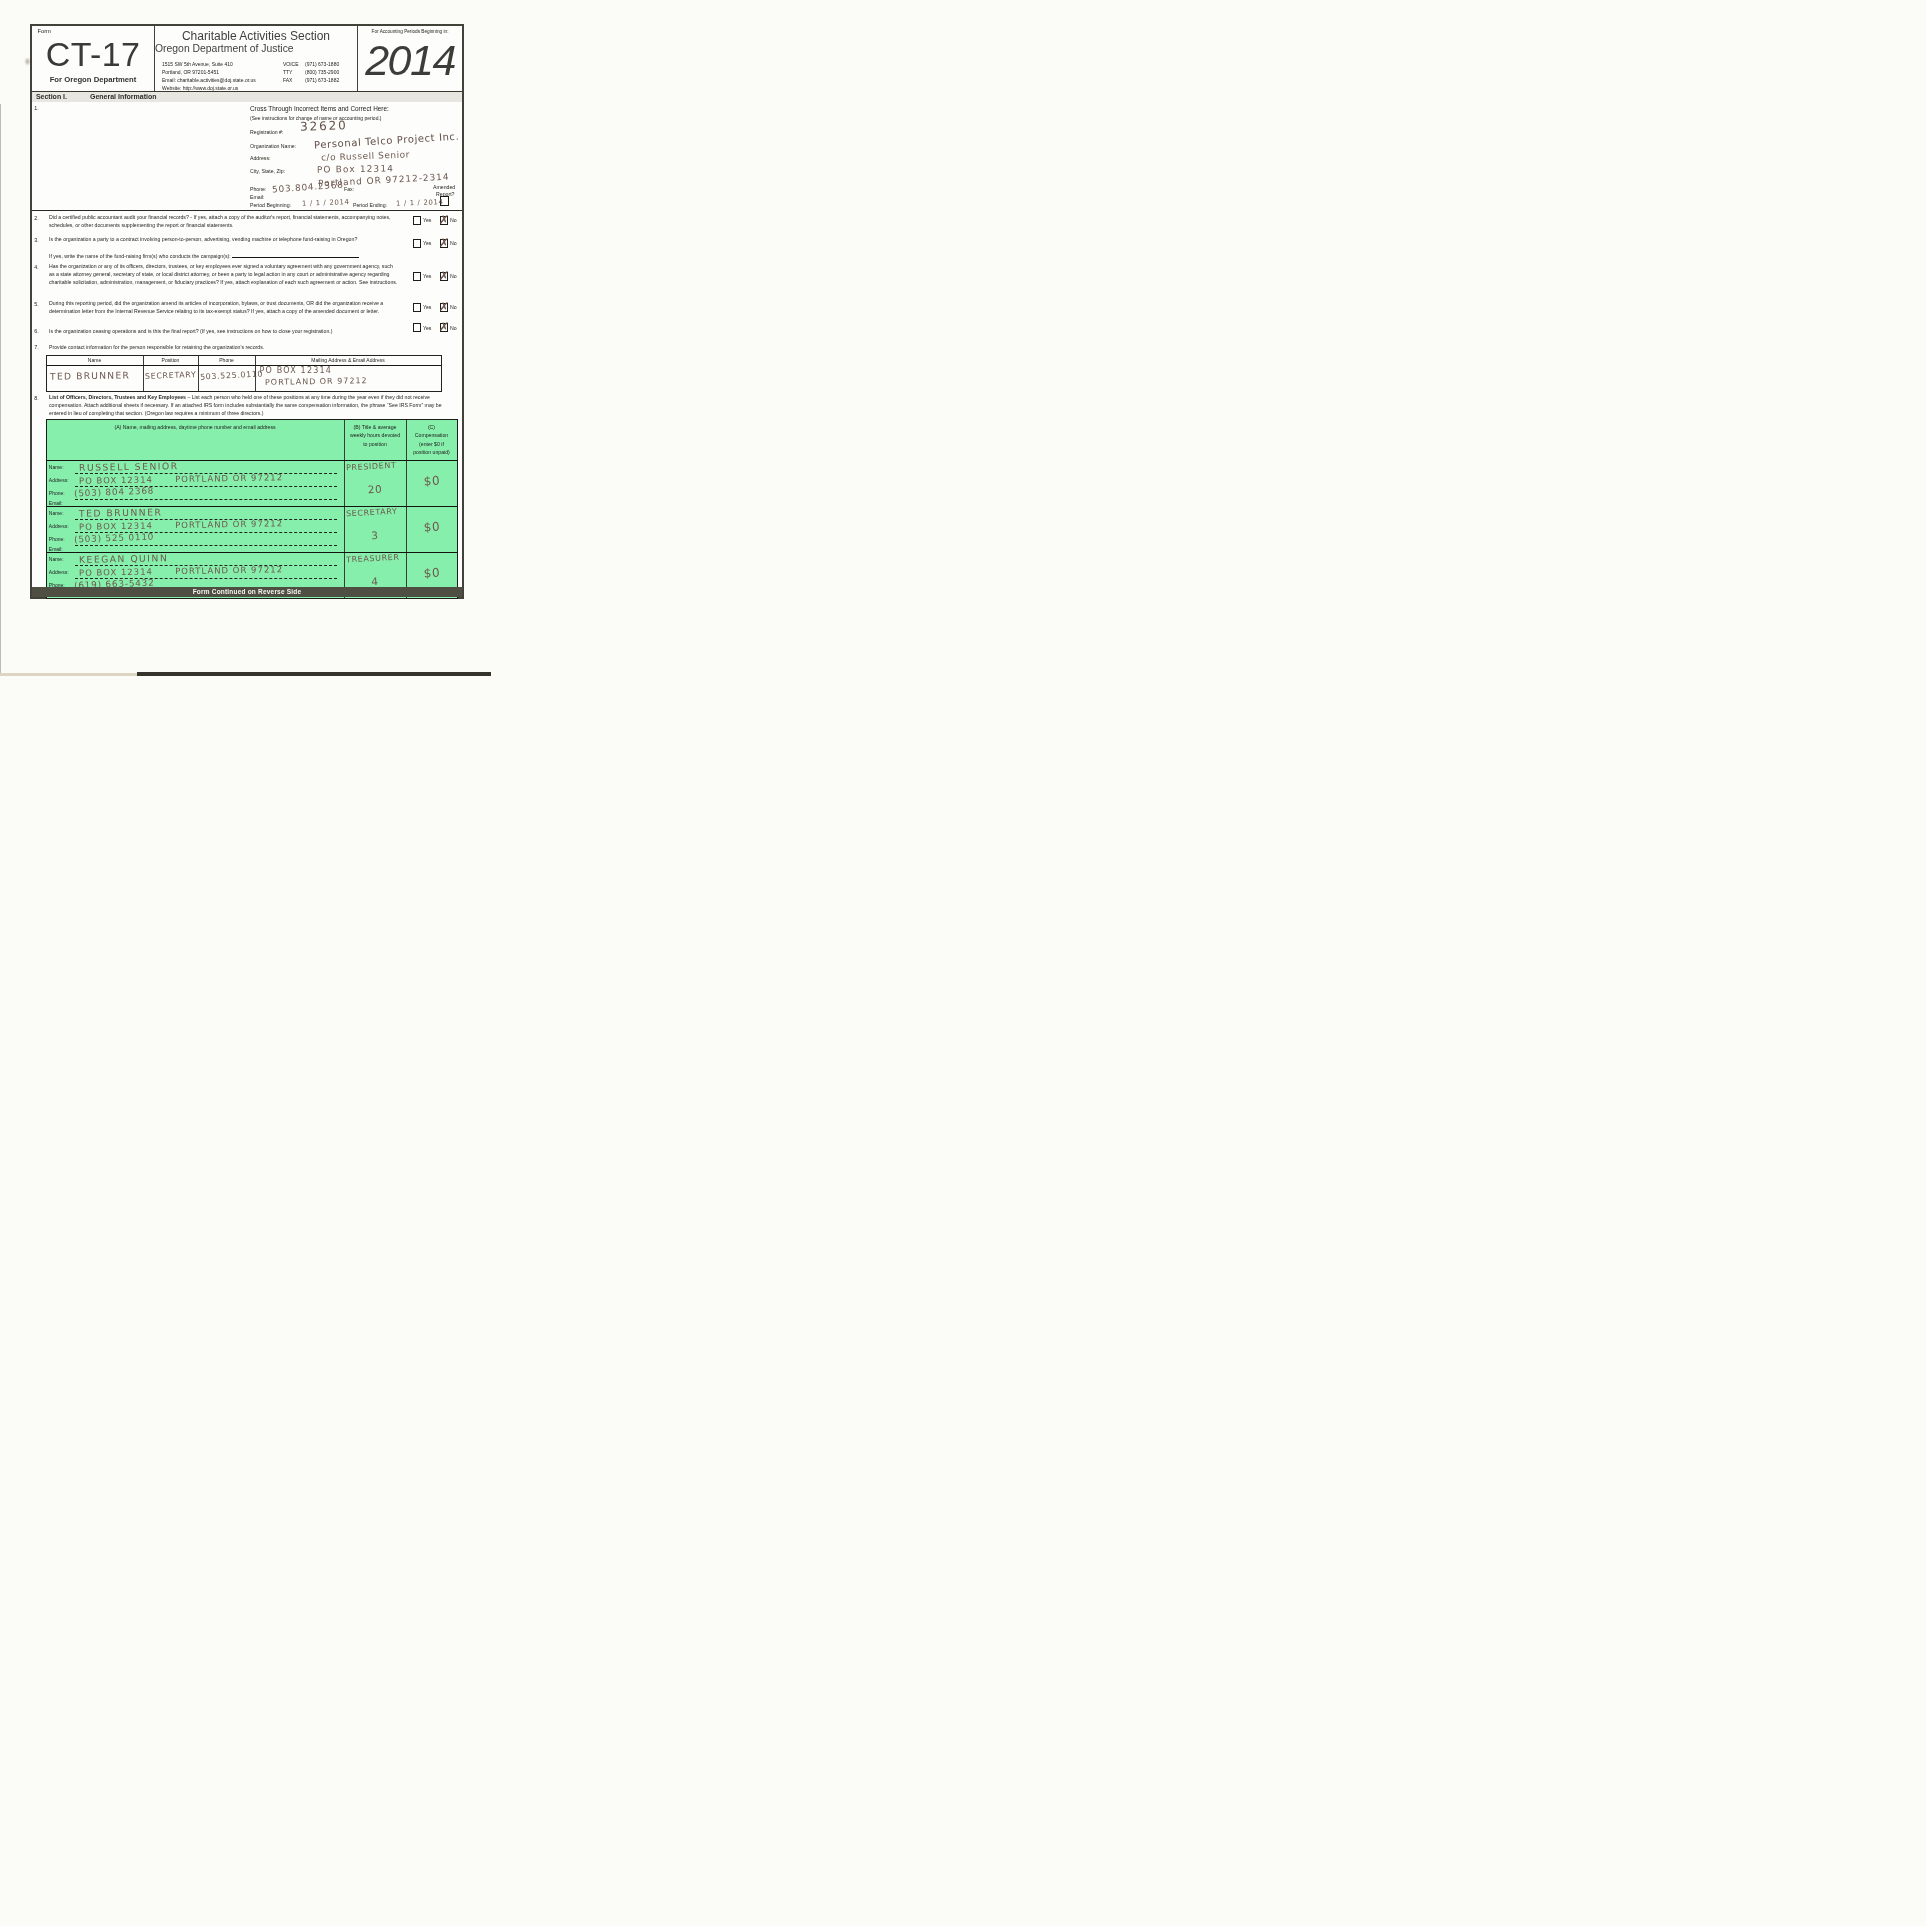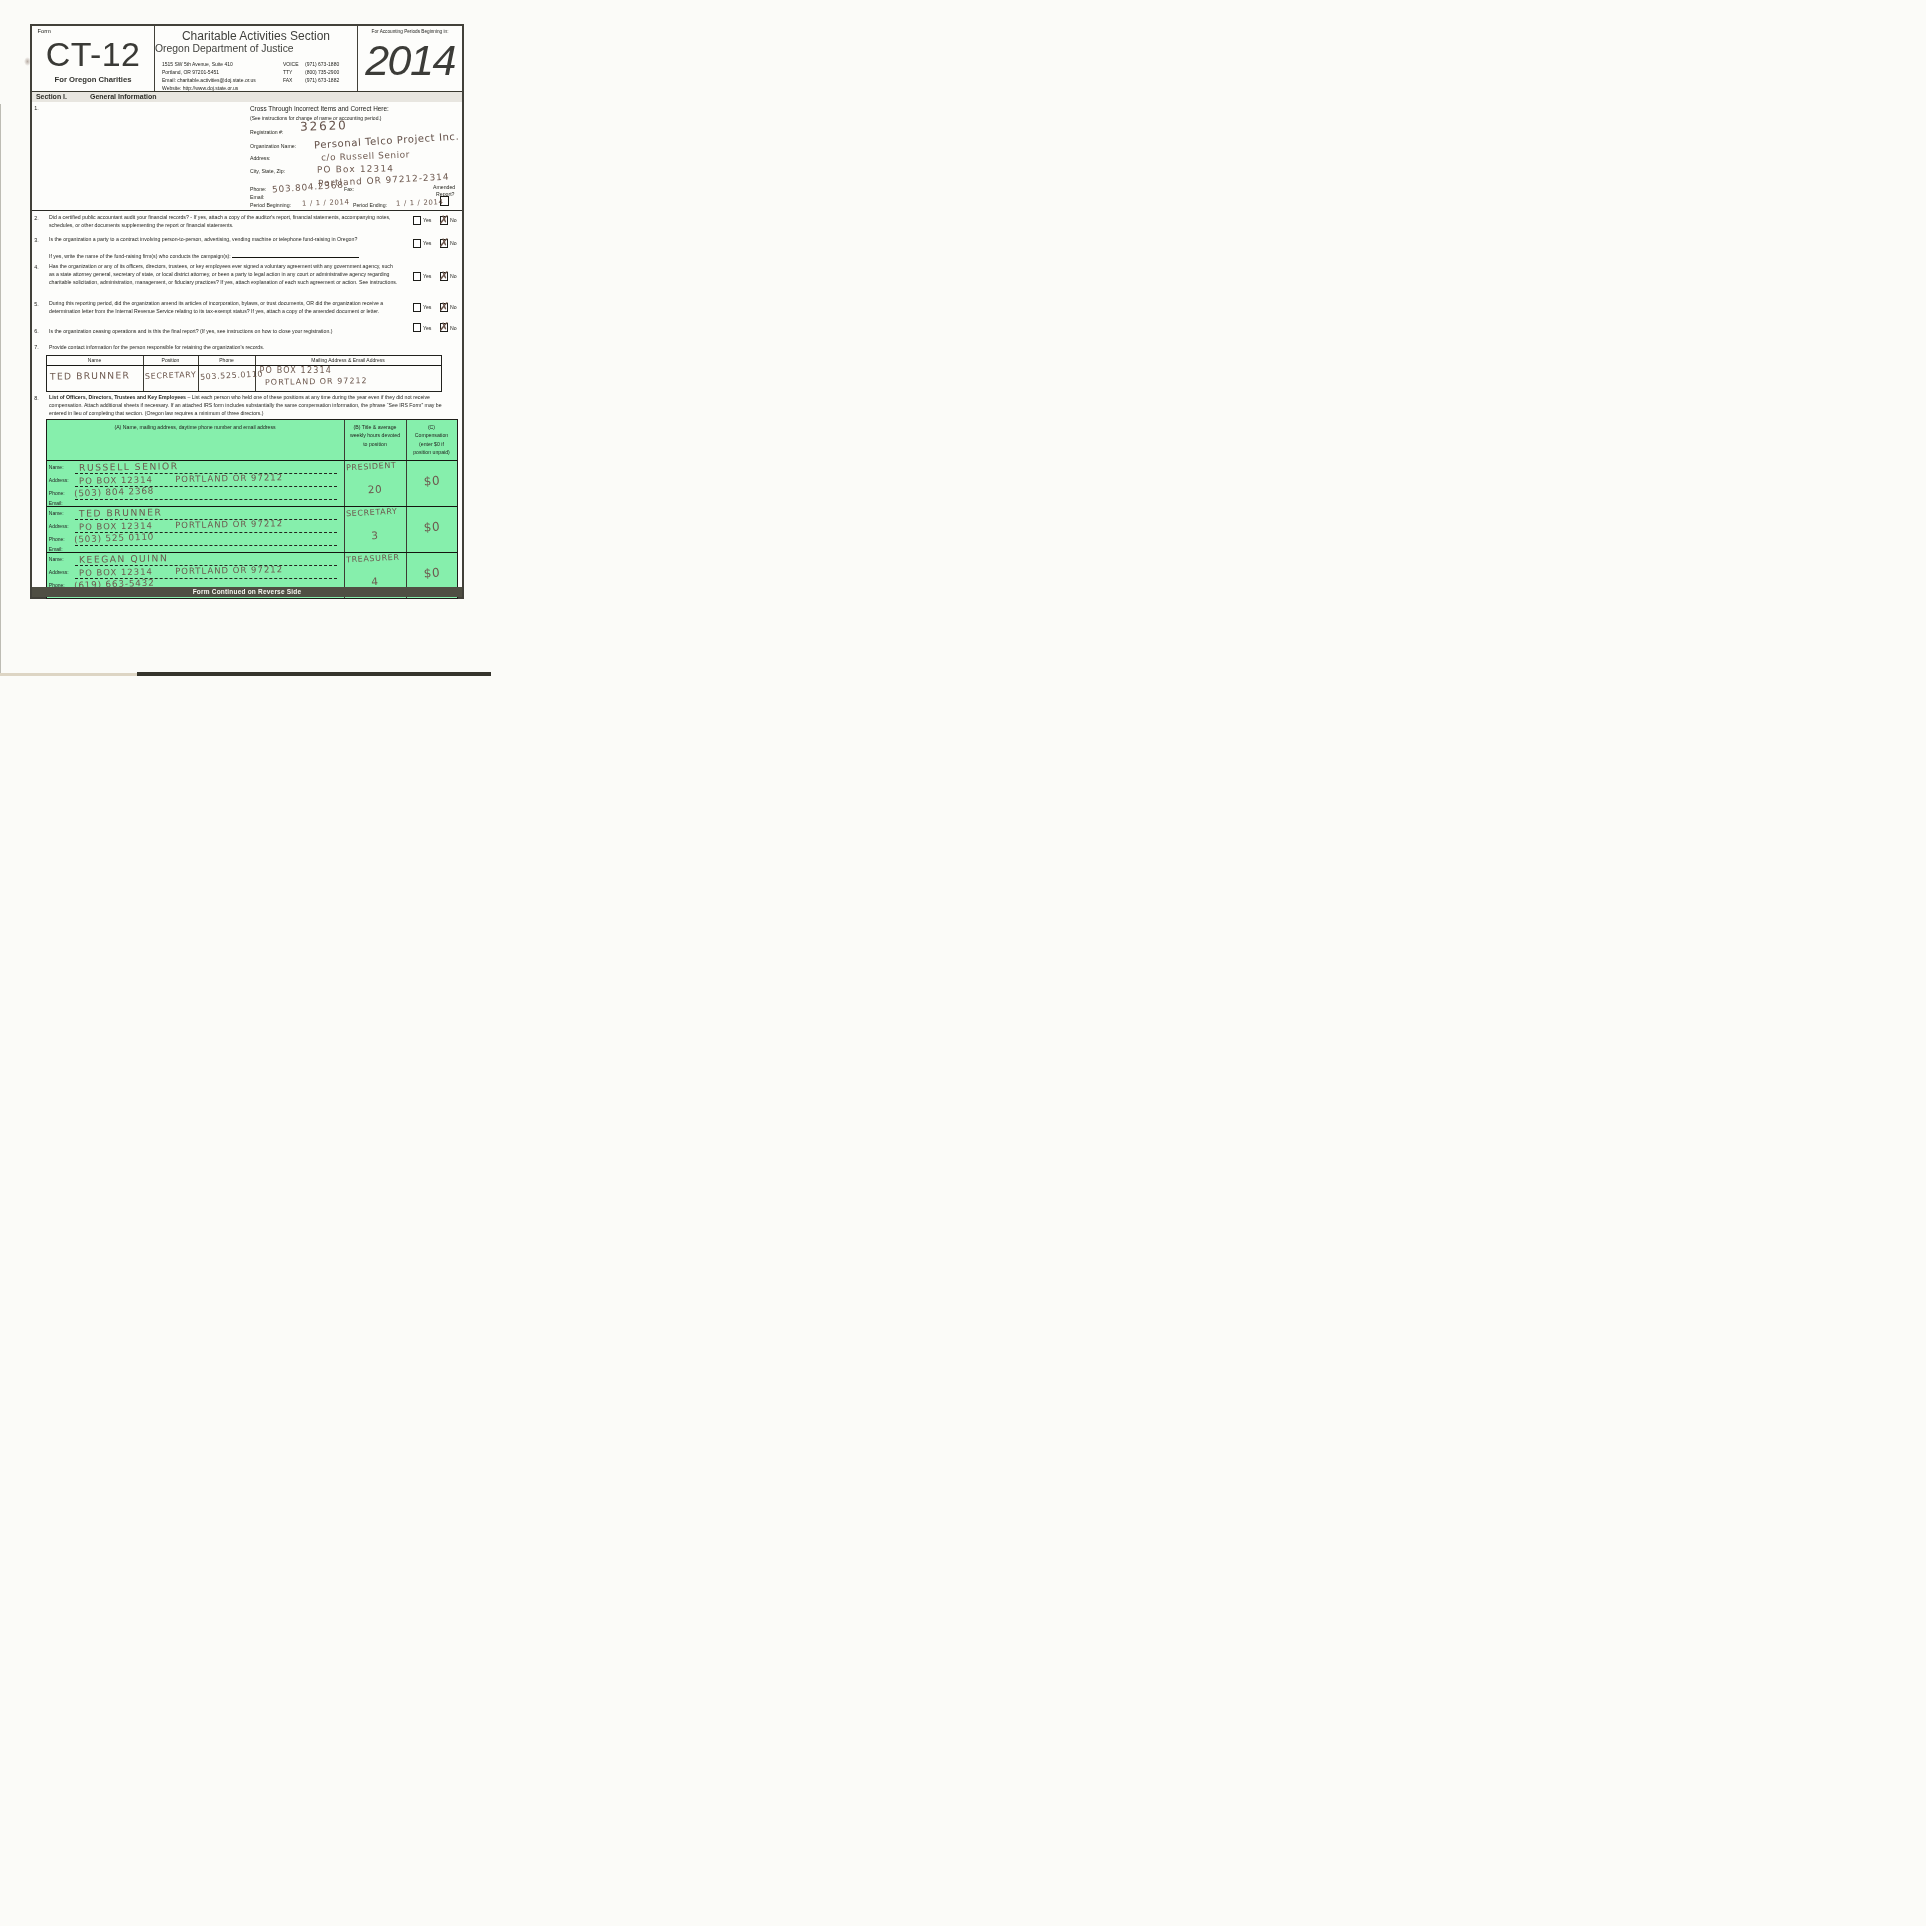--- a/index.html
+++ b/index.html
@@ -60,22 +60,22 @@
 <div class="smudge" style="left:57px;top:49px;width:6.2px;height:10px;background:radial-gradient(#cfc7c0,transparent 70%);"></div>
 <div class="edge-left"></div>
 <div class="strip-dark"></div>
 <div class="strip-beige"></div>
 
 <div class="form-box">
 <div class="form-inner">
 
   <div class="hdr-cell" style="left:0;width:122px;">
     <div class="abs" style="left:5.4px;top:2.3px;font-size:5.8px;">Form</div>
-    <div class="abs big-ct" style="left:0;top:9.2px;width:122px;text-align:center;">CT-12</div>
-    <div class="abs" style="left:0;top:49px;width:122px;text-align:center;font-size:7.7px;font-weight:bold;color:#33332f;">For Oregon Charities</div>
+    <div class="abs big-ct" style="left:0;top:9.2px;width:122px;text-align:center;">CT-17</div>
+    <div class="abs" style="left:0;top:49px;width:122px;text-align:center;font-size:7.7px;font-weight:bold;color:#33332f;">For Oregon Department</div>
   </div>
   <div class="hdr-line" style="left:122px;"></div>
 
   <div class="hdr-cell" style="left:123px;width:202px;">
     <div class="abs" style="left:0;top:3.1px;width:202px;text-align:center;font-size:12px;color:#3f3f3b;">Charitable Activities Section</div>
     <div class="abs" style="left:0;top:17px;width:202px;text-align:left;font-size:10.4px;color:#3f3f3b;">Oregon Department of Justice</div>
     <div class="abs" style="left:7px;top:35px;font-size:5px;">1515 SW 5th Avenue, Suite 410</div>
     <div class="abs" style="left:7px;top:43px;font-size:5px;">Portland, OR 97201-5451</div>
     <div class="abs" style="left:7px;top:51px;font-size:5px;">Email: charitable.activities@doj.state.or.us</div>
     <div class="abs" style="left:7px;top:59px;font-size:5px;">Website: http://www.doj.state.or.us</div>

